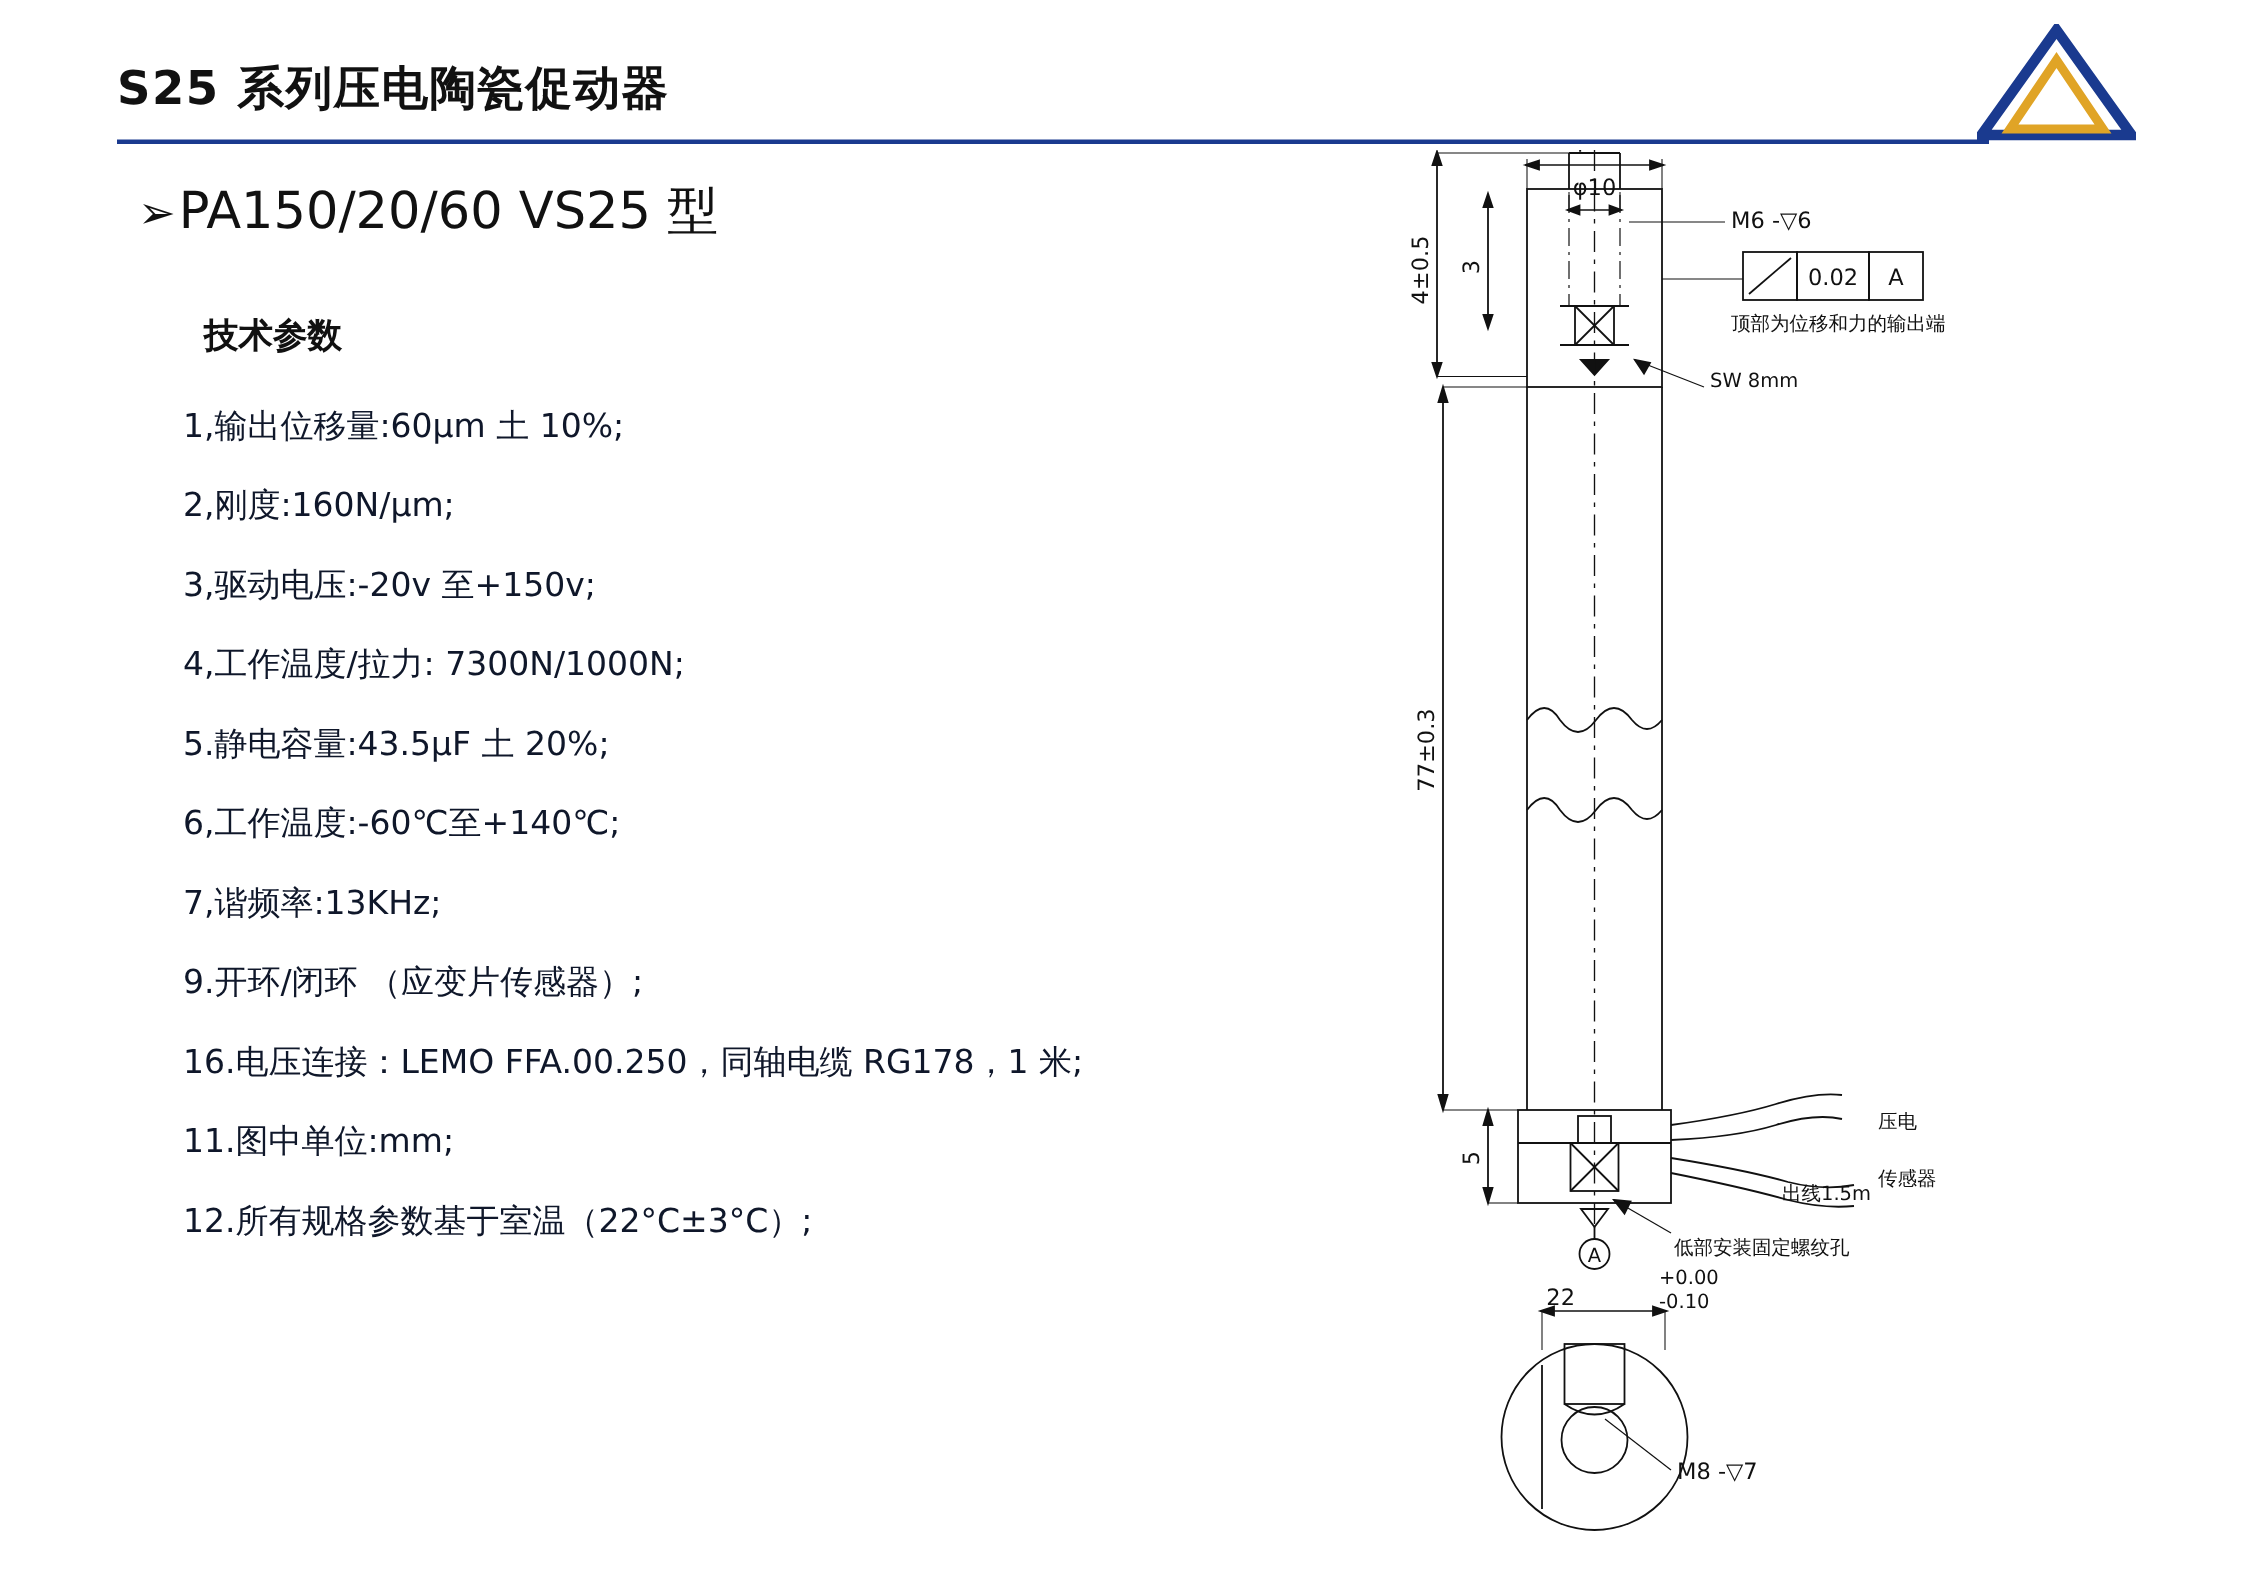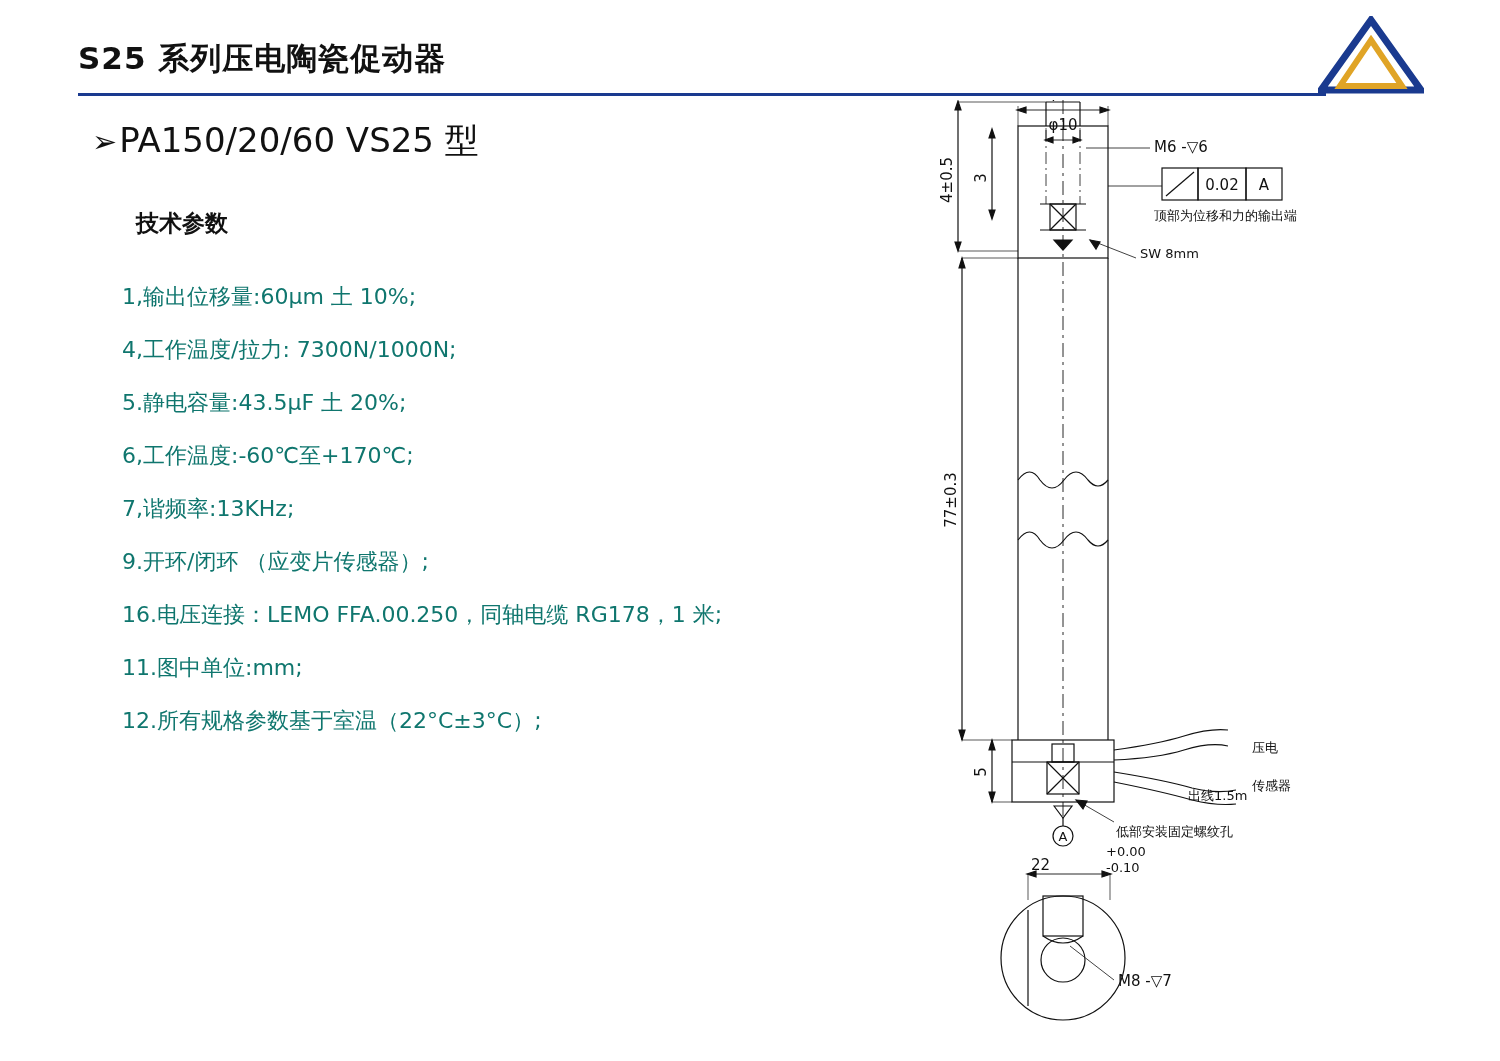--- a/index.html
+++ b/index.html
@@ -37,23 +37,23 @@
     position:absolute;left:136px;top:208px;
     font-size:23px;font-weight:600;color:#111;
   }
   .spec-list{
     position:absolute;left:82px;top:258px;width:810px;
   }
   .spec-list li{
     list-style:none;
     font-size:22px;
     line-height:1.0;
-    margin:12px 0 31px 0;
+    margin:0 0 31px 0;
     white-space:nowrap;
-    color:#0f766e;
+    color:#0f172a;
   }
 
   
   .drawing{position:absolute;left:900px;top:100px;width:580px;height:940px;}
   .drawing svg{display:block;}
 
   .dim{
     font-family:"DejaVu Sans","Liberation Sans",sans-serif;
     font-size:15px;fill:#111;
   }
@@ -76,23 +76,25 @@
   </div>
 
   <div class="model-title">
     <span class="arrow">➢</span><span>PA150/20/60  VS25 型</span>
   </div>
 
   <div class="spec-heading">技术参数</div>
 
   <ul class="spec-list">
     <li>1,输出位移量:60μm 土 10%;</li>
+    <li>2,刚度:160N/μm;</li>
+    <li>3,驱动电压:-20v 至+150v;</li>
     <li>4,工作温度/拉力: 7300N/1000N;</li>
     <li>5.静电容量:43.5μF 土 20%;</li>
-    <li>6,工作温度:-60℃至+170℃;</li>
+    <li>6,工作温度:-60℃至+140℃;</li>
     <li>7,谐频率:13KHz;</li>
     <li>9.开环/闭环 （应变片传感器）;</li>
     <li>16.电压连接：LEMO FFA.00.250，同轴电缆 RG178，1 米;</li>
     <li>11.图中单位:mm;</li>
     <li>12.所有规格参数基于室温（22°C±3°C）;</li>
   </ul>
 
   <div class="drawing">
     <svg width="580" height="940" viewBox="0 0 580 940">
       <g stroke="#111" fill="none" stroke-width="1.2">

